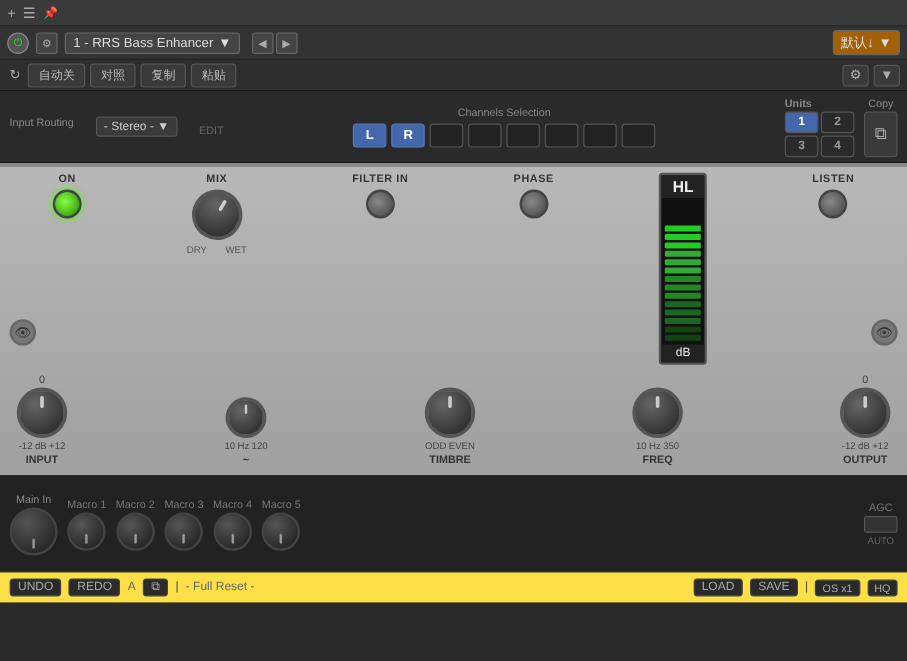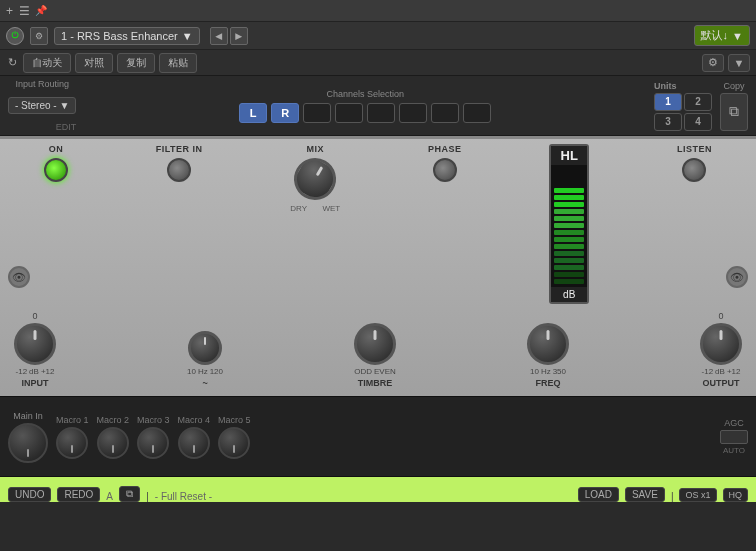--- a/index.html
+++ b/index.html
@@ -79,21 +79,21 @@
       background: #444;
       border: 1px solid #666;
       border-radius: 2px;
       width: 18px; height: 18px;
       display: flex; align-items: center; justify-content: center;
       cursor: pointer;
       color: #aaa;
       font-size: 9px;
     }
     .preset-box {
-      background: #4d7c0f;
+      background: #a16207;
       border: 1px solid #666;
       border-radius: 3px;
       padding: 2px 6px;
       color: #ddd;
       font-size: 11px;
       display: flex;
       align-items: center;
       gap: 4px;
       cursor: pointer;
       margin-left: auto;
@@ -130,23 +130,22 @@
       background: #2a2a2a;
       height: 60px;
       display: flex;
       align-items: center;
       padding: 4px 8px;
       border-bottom: 1px solid #1a1a1a;
       gap: 8px;
     }
     .routing-section {
       display: flex;
-      flex-direction: column;
-      gap: 8px;
-      align-items: center;
+      flex-direction: row;
+      gap: 18px;
     }
     .routing-label {
       color: #888;
       font-size: 9px;
     }
     .routing-select {
       background: #3a3a3a;
       border: 1px solid #555;
       border-radius: 3px;
       padding: 2px 6px;
@@ -504,24 +503,24 @@
       width: 28px; height: 14px;
       cursor: pointer;
     }
     .agc-auto {
       color: #666;
       font-size: 8px;
     }
 
     
     .bottom-toolbar {
-      background: #bef264;
+      background: #fde047;
       height: 26px;
       display: flex;
-      align-items: flex-end;
+      align-items: center;
       padding: 0 8px;
       gap: 6px;
       border-top: 1px solid #111;
     }
     .tb-btn {
       background: #2a2a2a;
       border: 1px solid #444;
       border-radius: 3px;
       padding: 1px 6px;
       color: #aaa;
@@ -643,31 +642,31 @@
   <div class="eye-icon" style="right:8px; top:50%;">👁</div>
 
   <div class="controls-top" style="padding: 0 30px;">
 
     <div class="control-group">
       <span class="ctrl-label">ON</span>
       <div class="led"></div>
     </div>
 
     <div class="control-group">
-      <span class="ctrl-label">FILTER IN</span>
-      <div class="led gray"></div>
-    </div>
-
-    <div class="control-group">
       <span class="ctrl-label">MIX</span>
       <div class="knob" style="transform: rotate(30deg);"></div>
       <div class="mix-labels">
         <span>DRY</span>
         <span>WET</span>
       </div>
+    </div>
+
+    <div class="control-group">
+      <span class="ctrl-label">FILTER IN</span>
+      <div class="led gray"></div>
     </div>
 
     <div class="control-group">
       <span class="ctrl-label">PHASE</span>
       <div class="led gray"></div>
     </div>
 
     <div style="display:flex; flex-direction:column; align-items:center; gap:2px;">
       <div class="vu-meter">
         <div class="vu-label">HL</div>

